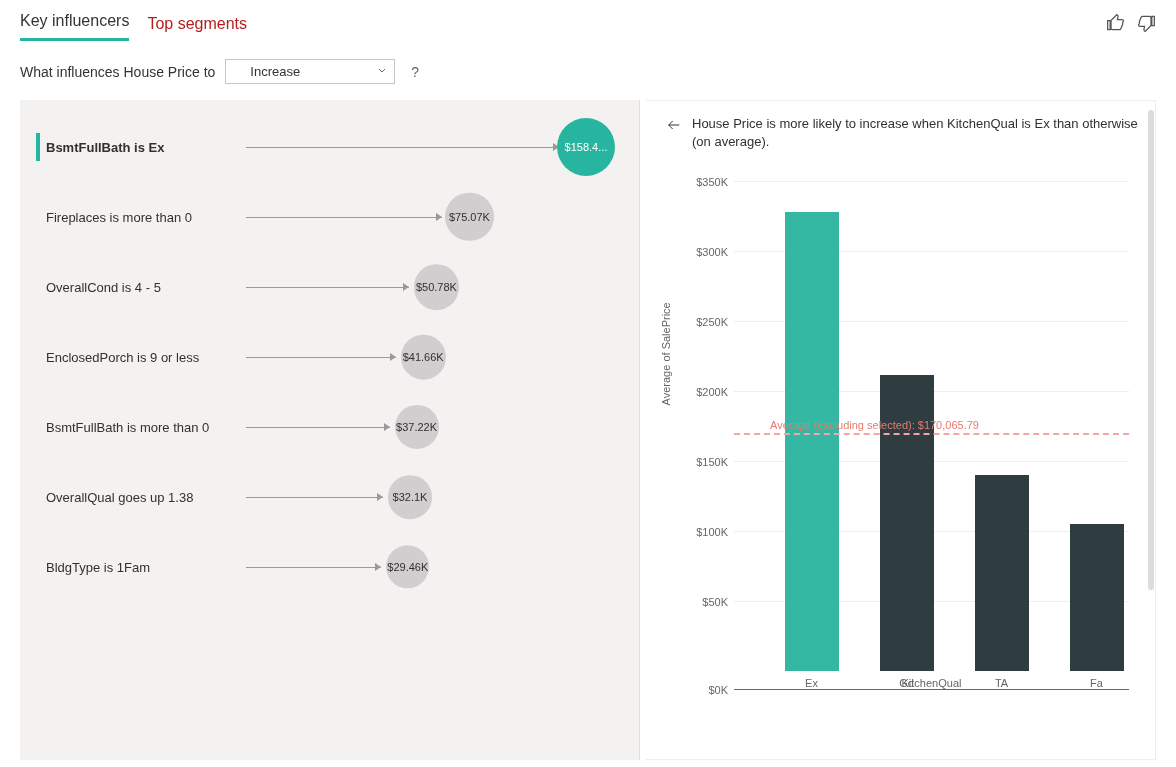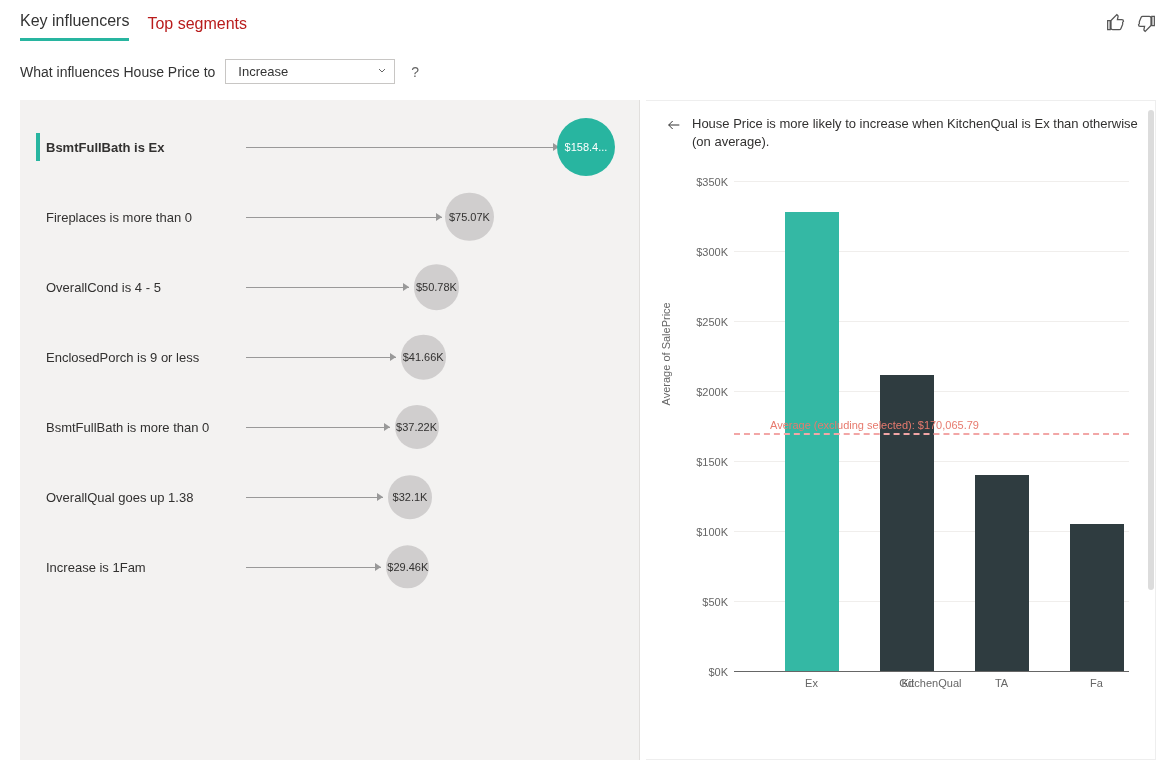--- a/index.html
+++ b/index.html
@@ -22,21 +22,21 @@
   .tab {
     font-size: 16px; color: #b91c1c; padding: 4px 0 8px 0; cursor: pointer;
   }
   .tab.active { color: #333; border-bottom: 3px solid #28b5a0; font-weight: 400;}
   .feedback { display: flex; gap: 10px; color: #555; }
   .feedback svg { width: 20px; height: 20px; stroke: #555; fill: none; stroke-width:1.5;}
   .question-row {
     display: flex; align-items: center; gap: 10px; margin-top: 18px; font-size: 14px; color: #333;
   }
   .select-box {
-    border: 1px solid #c8c6c4; background: #fff; padding: 4px 28px 4px 12px;
+    border: 1px solid #c8c6c4; background: #fff; padding: 4px 28px 4px 24px;
     min-width: 170px; position: relative; font-size: 13px; cursor: pointer;
   }
   .select-box .chev { position: absolute; right: 6px; top: 50%; transform: translateY(-50%); }
   .help-q { color: #666; font-size: 14px; cursor: pointer; margin-left: 6px;}
   .panel-wrap {
     display: flex; margin-top: 16px; height: 660px; position: relative;
   }
   .left-panel {
     width: 620px; background: #f3f2f1; padding: 12px 16px 16px 16px; position: relative;
     border-right: 1px solid #e1dfdd;
@@ -73,21 +73,21 @@
   .chart-area {
     margin-top: 30px; margin-left: 12px; height: 540px; position:relative;
   }
   .y-axis-label {
     position:absolute; left:-12px; top:50%; transform: rotate(-90deg) translateX(50%);
     transform-origin: left center; font-size:11px; color:#666; white-space:nowrap;
   }
   .plot { position:absolute; left:56px; right:10px; top:0; bottom:40px;}
   .gridline { position:absolute; left:0; right:0; border-top:1px solid #f0eeec; font-size:10px;}
   .gridline .lbl { position:absolute; right:100%; padding-right:6px; top:-6px; font-size:11px; color:#666; white-space:nowrap;}
-  .gridline.bottom { border-top:1px solid #666;}
+  .gridline.bottom { border-top:1px solid #666;margin-top:18px;}
   .bar {
     position:absolute; bottom:0; width:54px; background:#2f3c40;
   }
   .bar.highlight { background:#34b8a4; }
   .xtl { position:absolute; font-size:11px; color:#666; text-align:center; width:54px; }
   .xaxis-label { position:absolute; bottom:-34px; left:0; right:0; text-align:center; font-size:11px; color:#666;}
   .avg-line {
     position:absolute; left:0; right:0; border-top:2px dashed #f2a6a6;
   }
   .avg-line .txt { position:absolute; top:-16px; left:36px; font-size:11px; color:#e77a6e; white-space:nowrap;}
@@ -182,21 +182,21 @@
             <div class="accent"></div>
             <div class="label">OverallQual goes up 1.38</div>
             <div class="line-area">
               <div class="connector" style="width: 137px;"></div>
               <div class="arrow" style="left: 131px;"></div>
               <div class="bubble" style="width: 43.6px; height: 43.6px; left: 142.2px; text-align: right;">$32.1K</div>
             </div>
           </div>
           <div class="inf-row">
             <div class="accent"></div>
-            <div class="label">Increase is 1Fam</div>
+            <div class="label">BldgType is 1Fam</div>
             <div class="line-area">
               <div class="connector" style="width: 134.8px;"></div>
               <div class="arrow" style="left: 128.8px;"></div>
               <div class="bubble" style="width: 43.42px; height: 43.42px; left: 140.09px;">$29.46K</div>
             </div>
           </div>
         </div>
     </div>
 
     <div class="right-panel">

